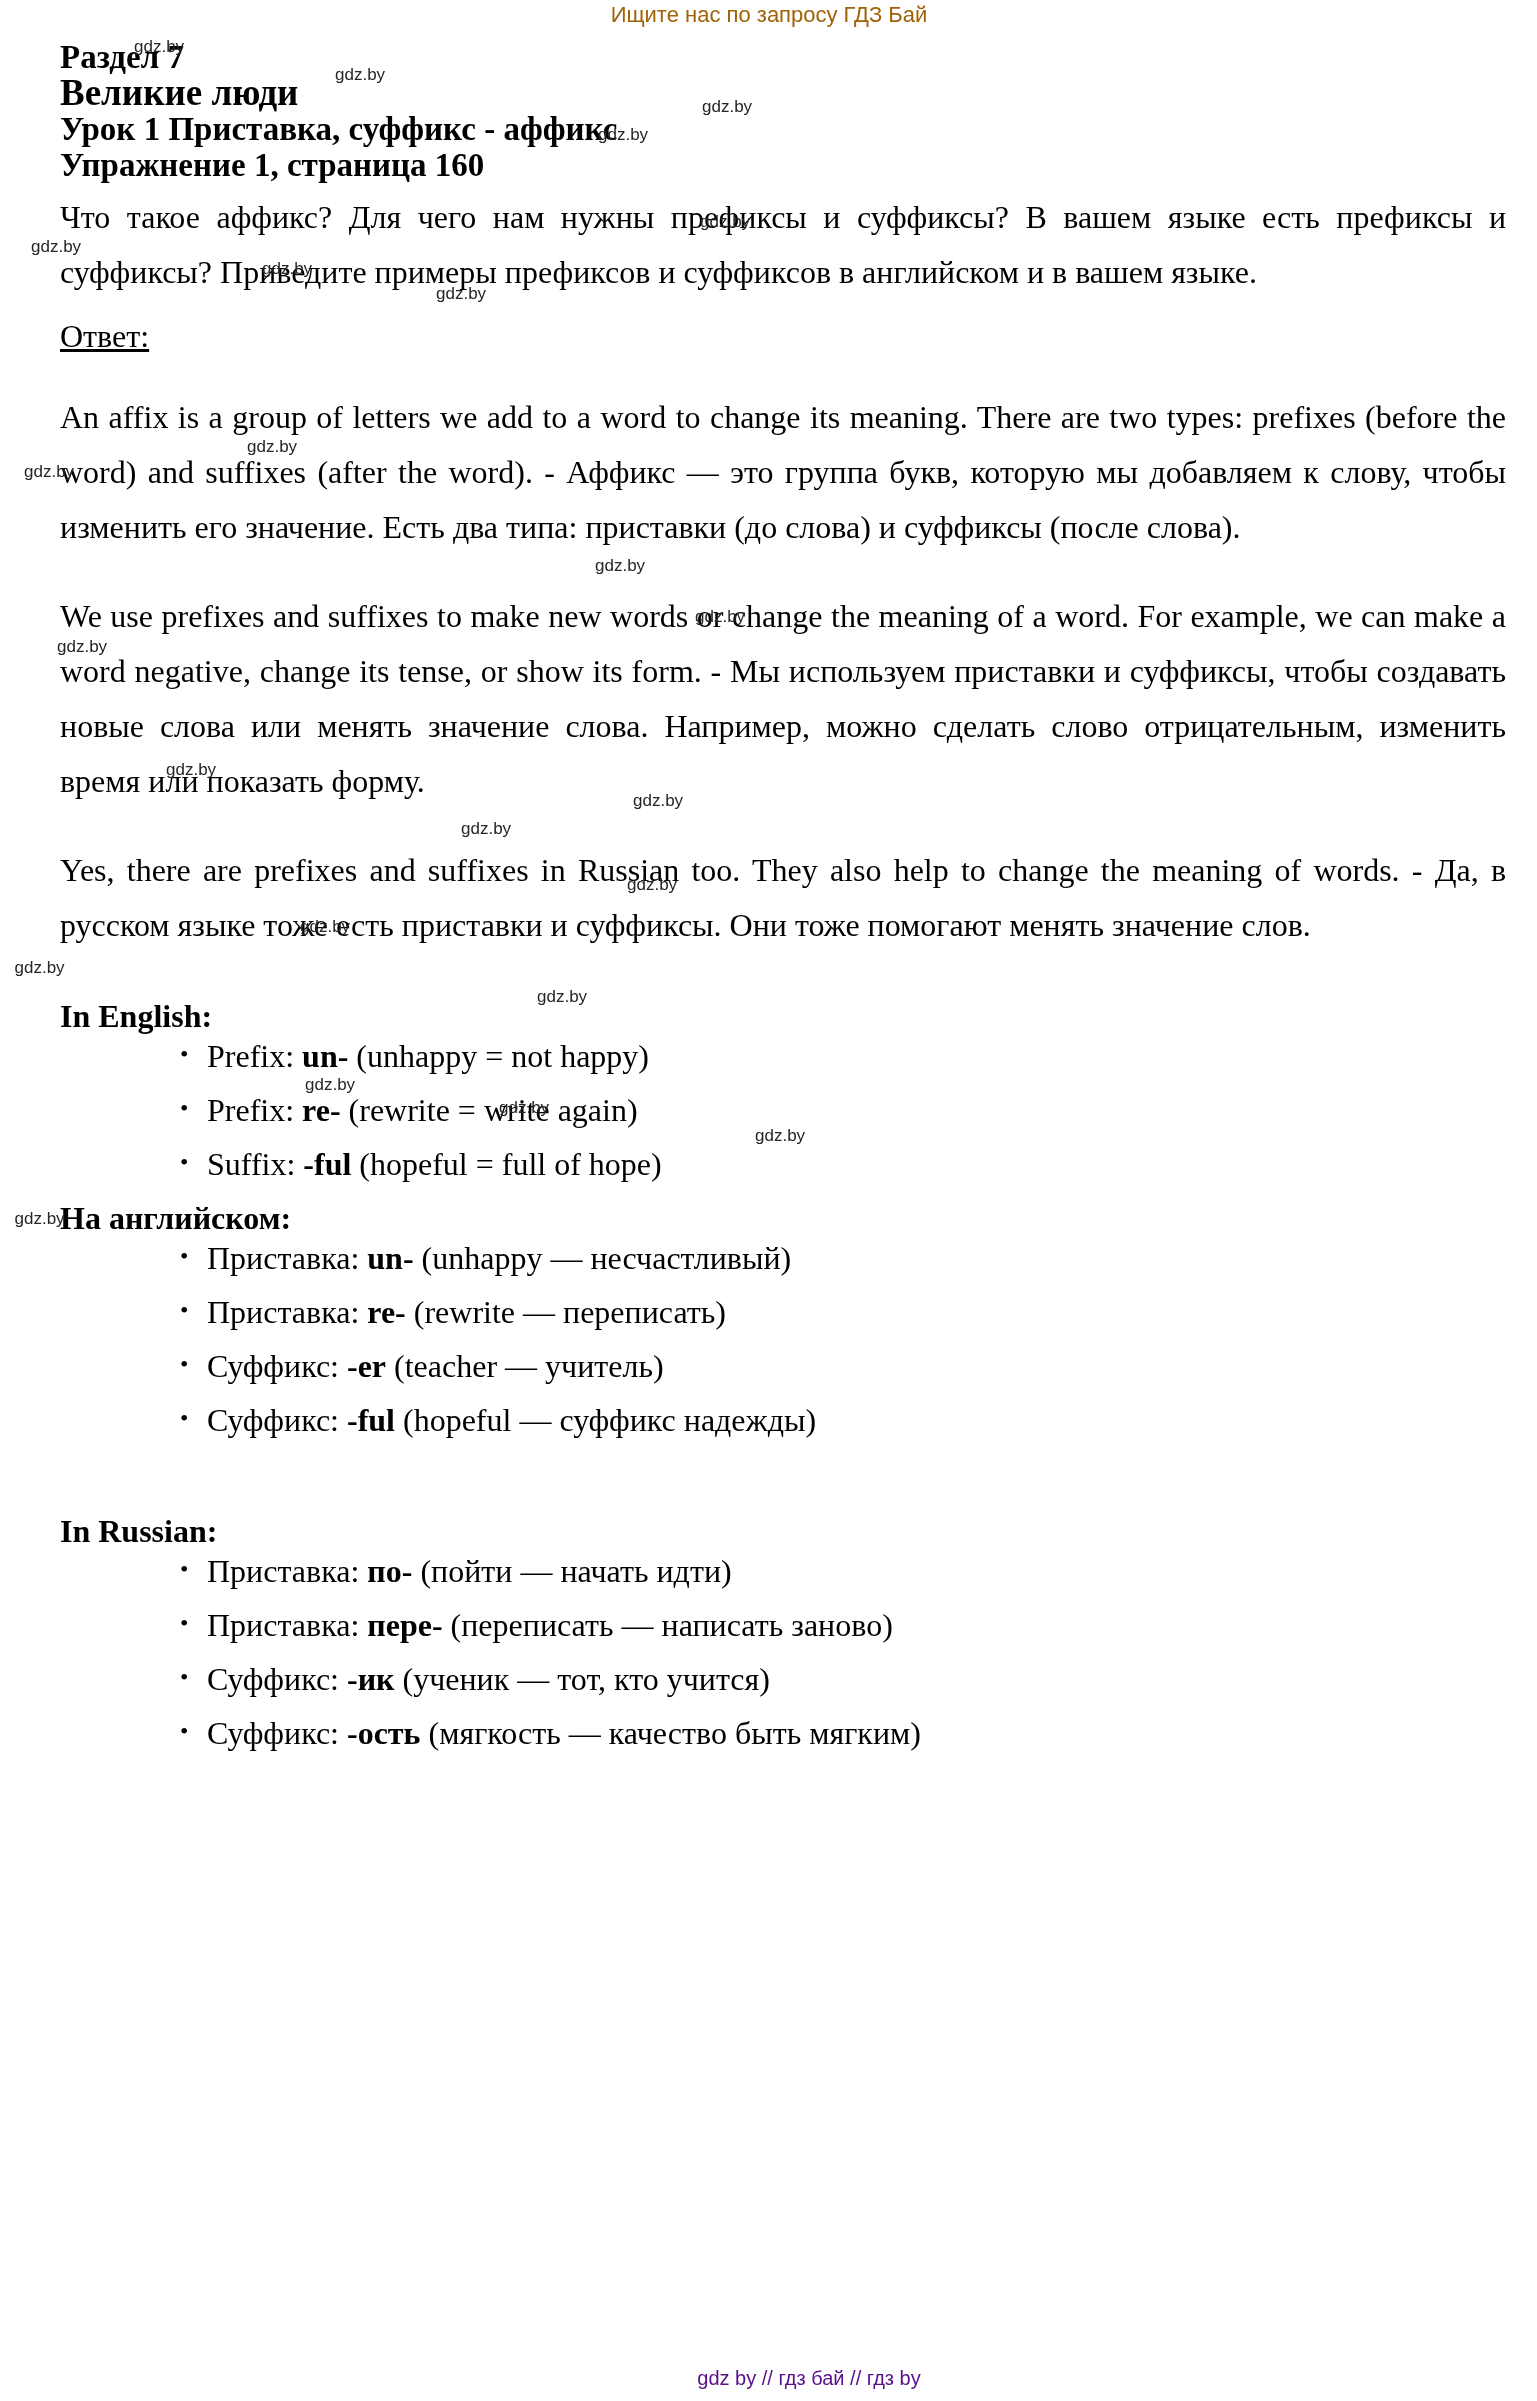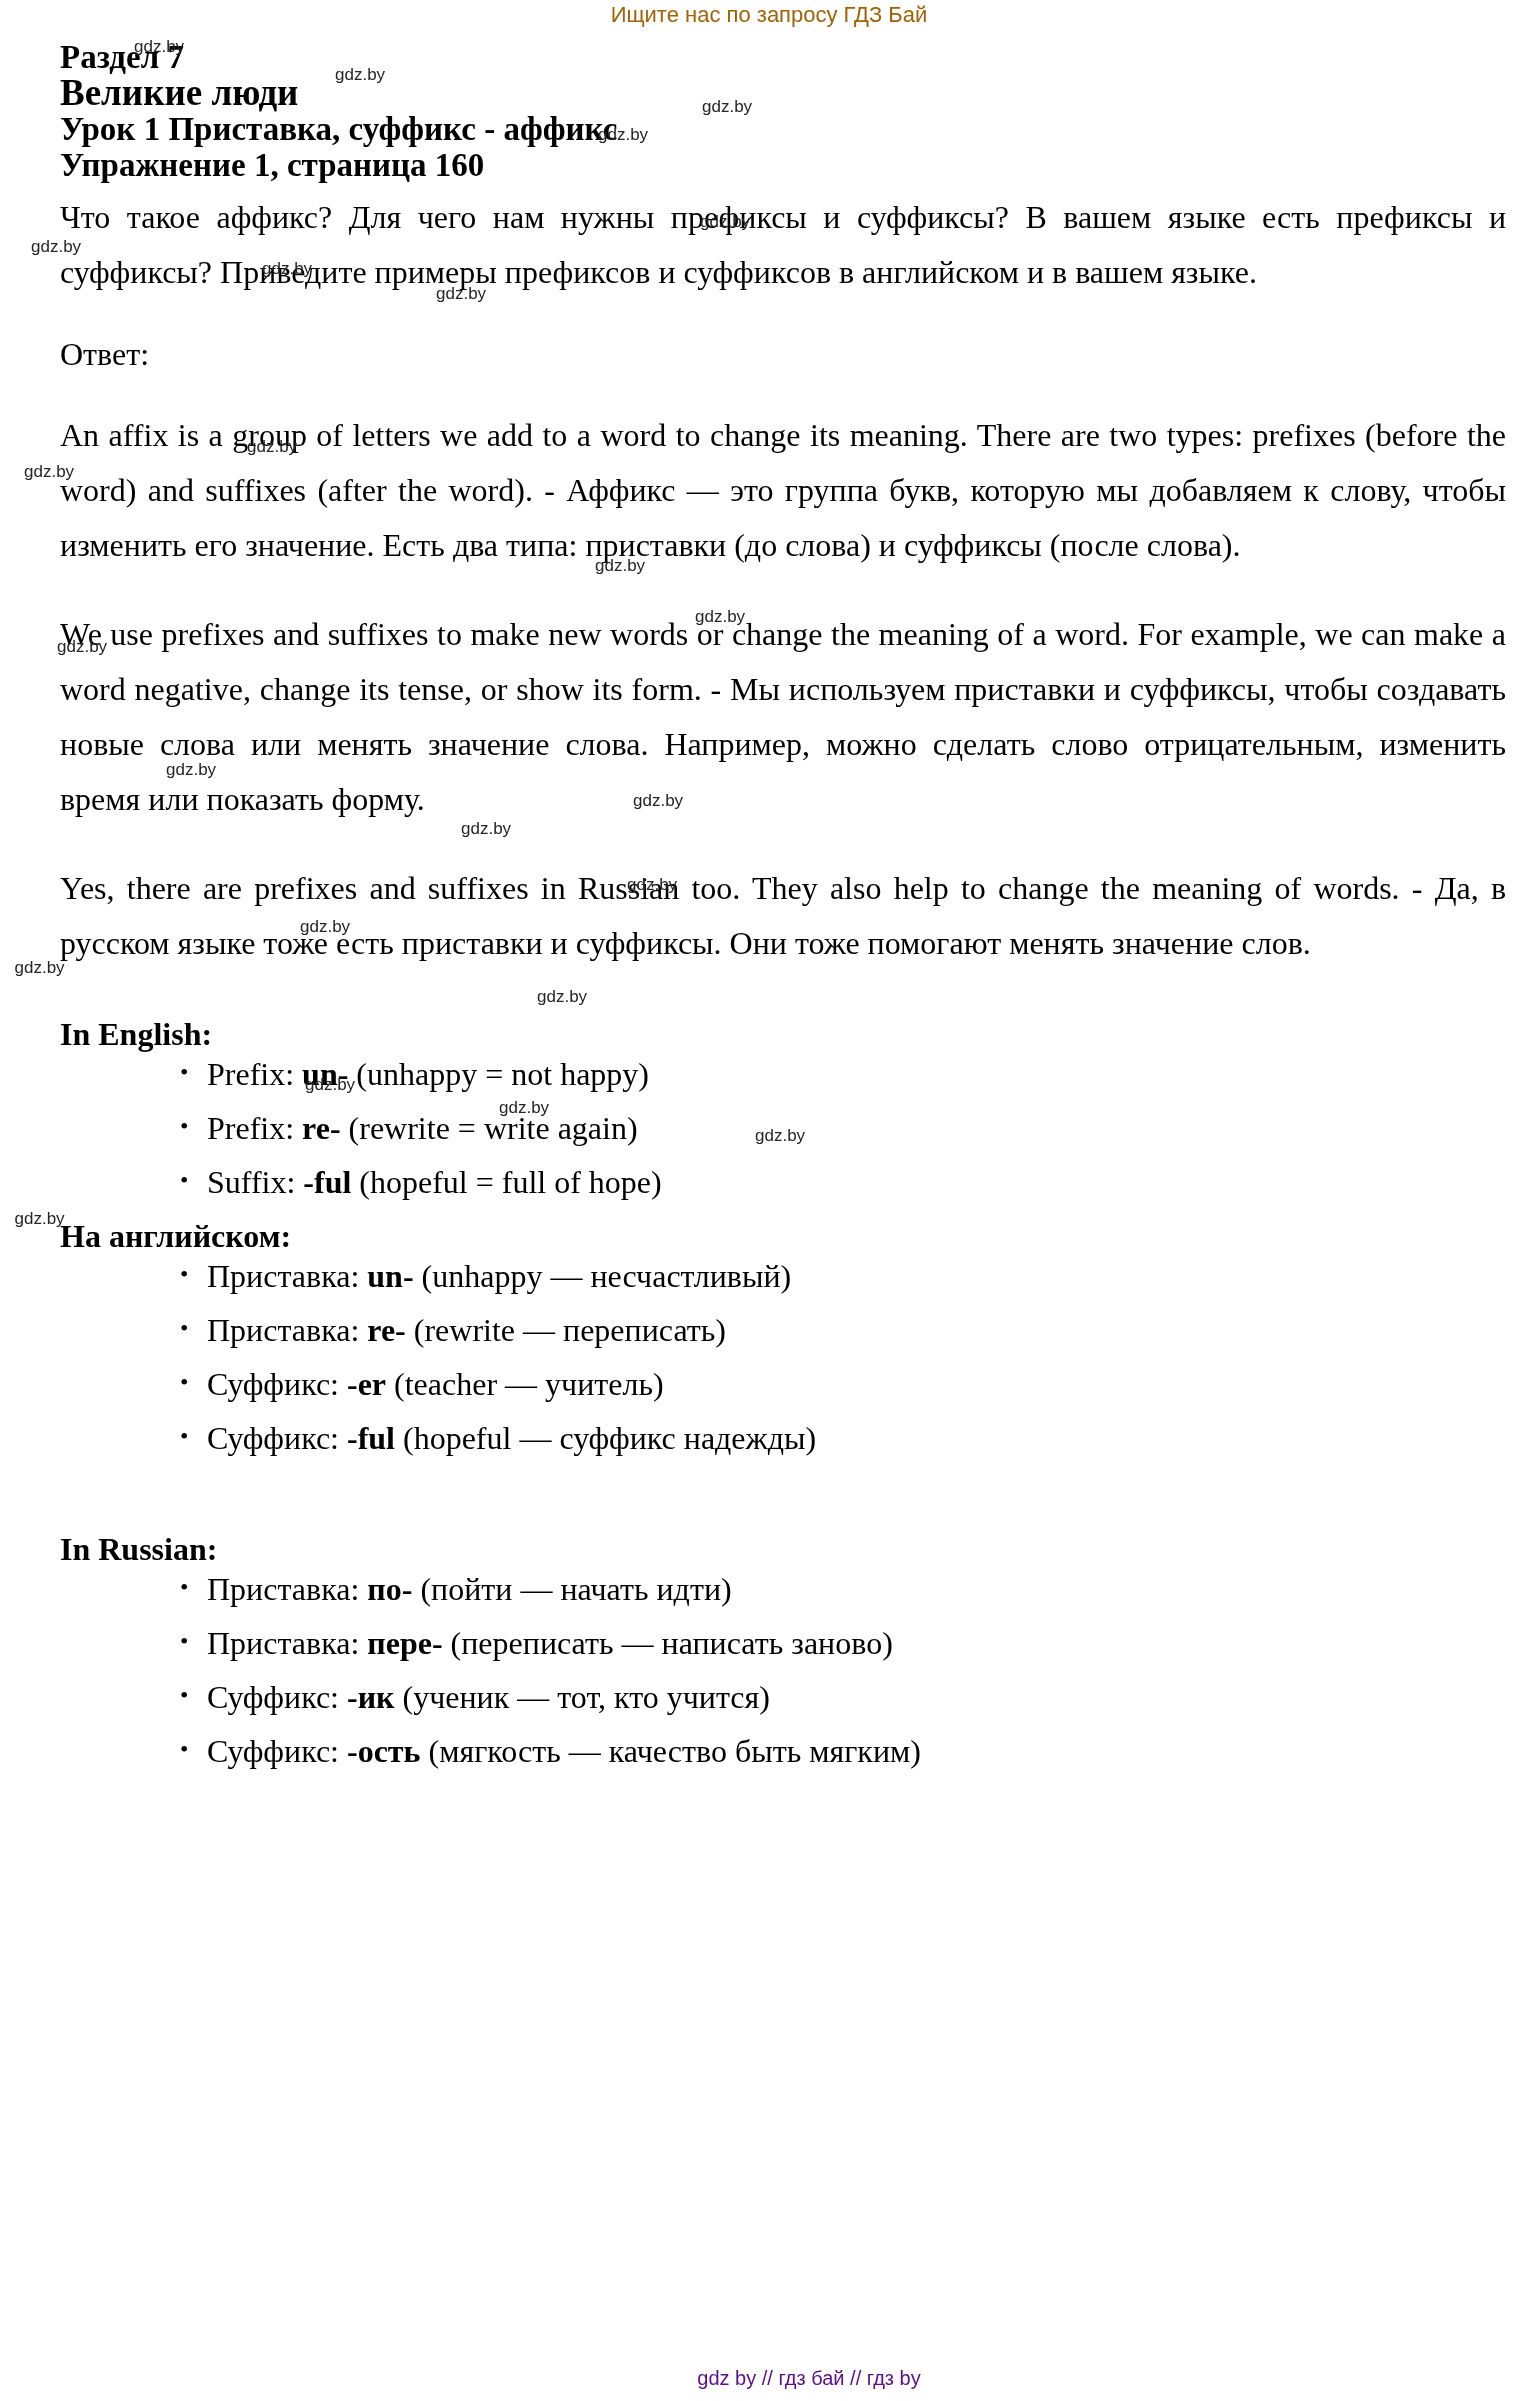--- a/index.html
+++ b/index.html
@@ -66,21 +66,22 @@
     text-align: justify;
     margin: 0 0 0 0;
     -webkit-hyphens: none;
     hyphens: none;
   }
   p.body-par.first-q { margin-top: 1.6px; }
 
   .answer-label {
     font-size: 32px;
     line-height: 40px;
-    margin: 34px 0 0 0;
+    margin: 16px 0 0 0;
+    text-decoration: underline;
   }
 
   .spacer-sm { height: 34px; }
   .spacer-md { height: 45px; }
   .spacer-lg { height: 57px; }
 
   
   .list-heading {
     font-weight: bold;
     font-size: 32px;

